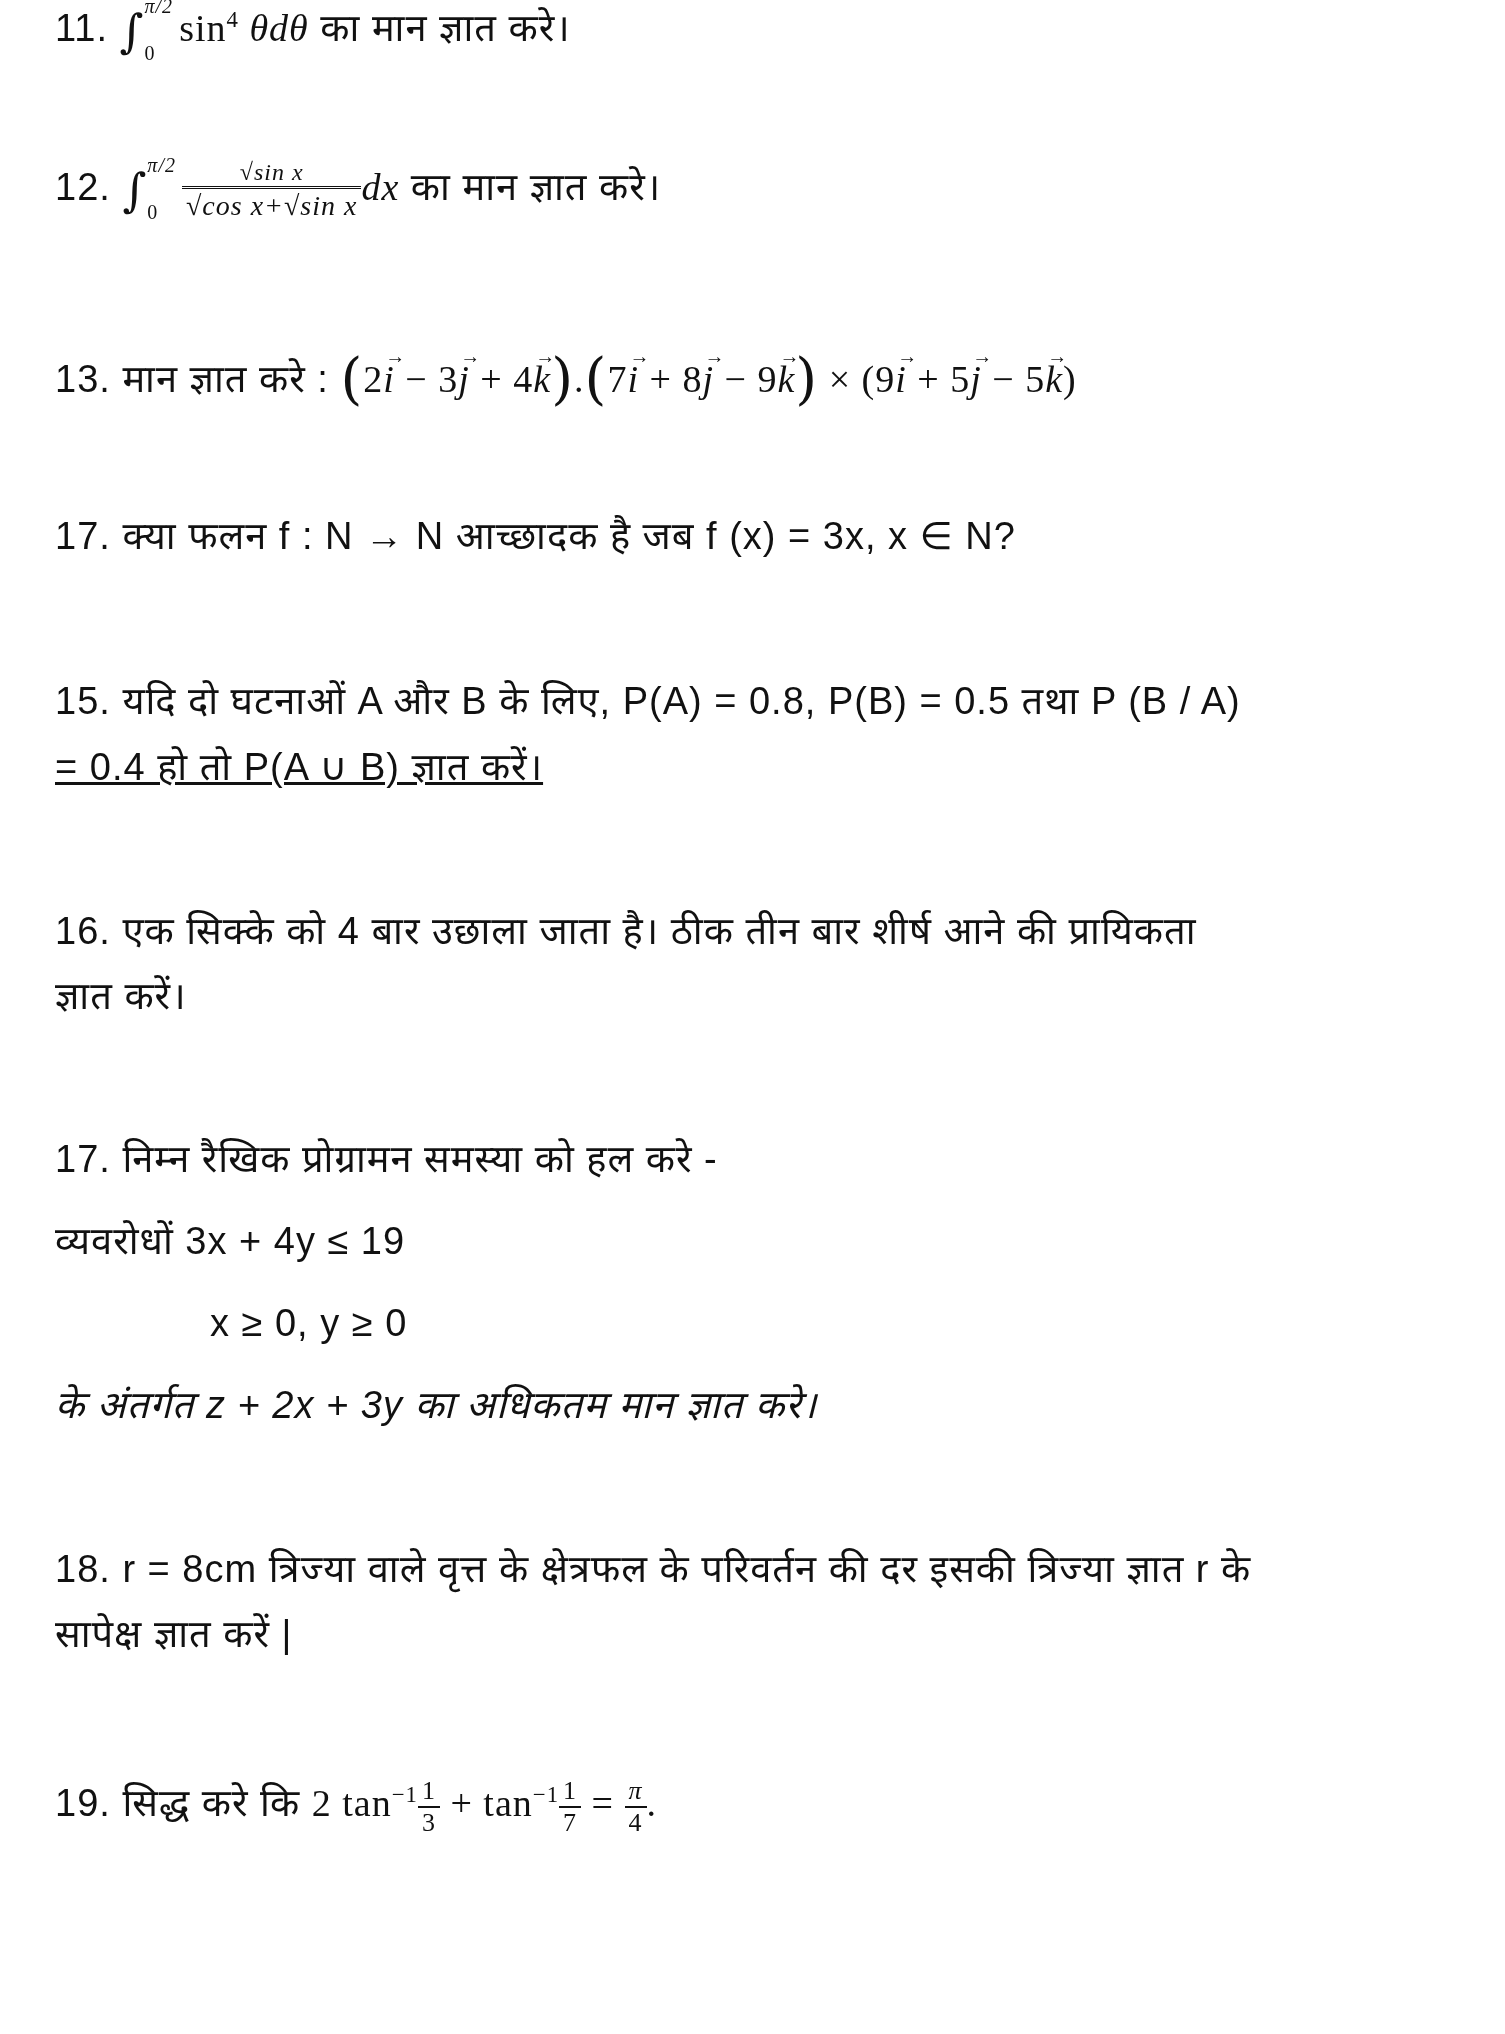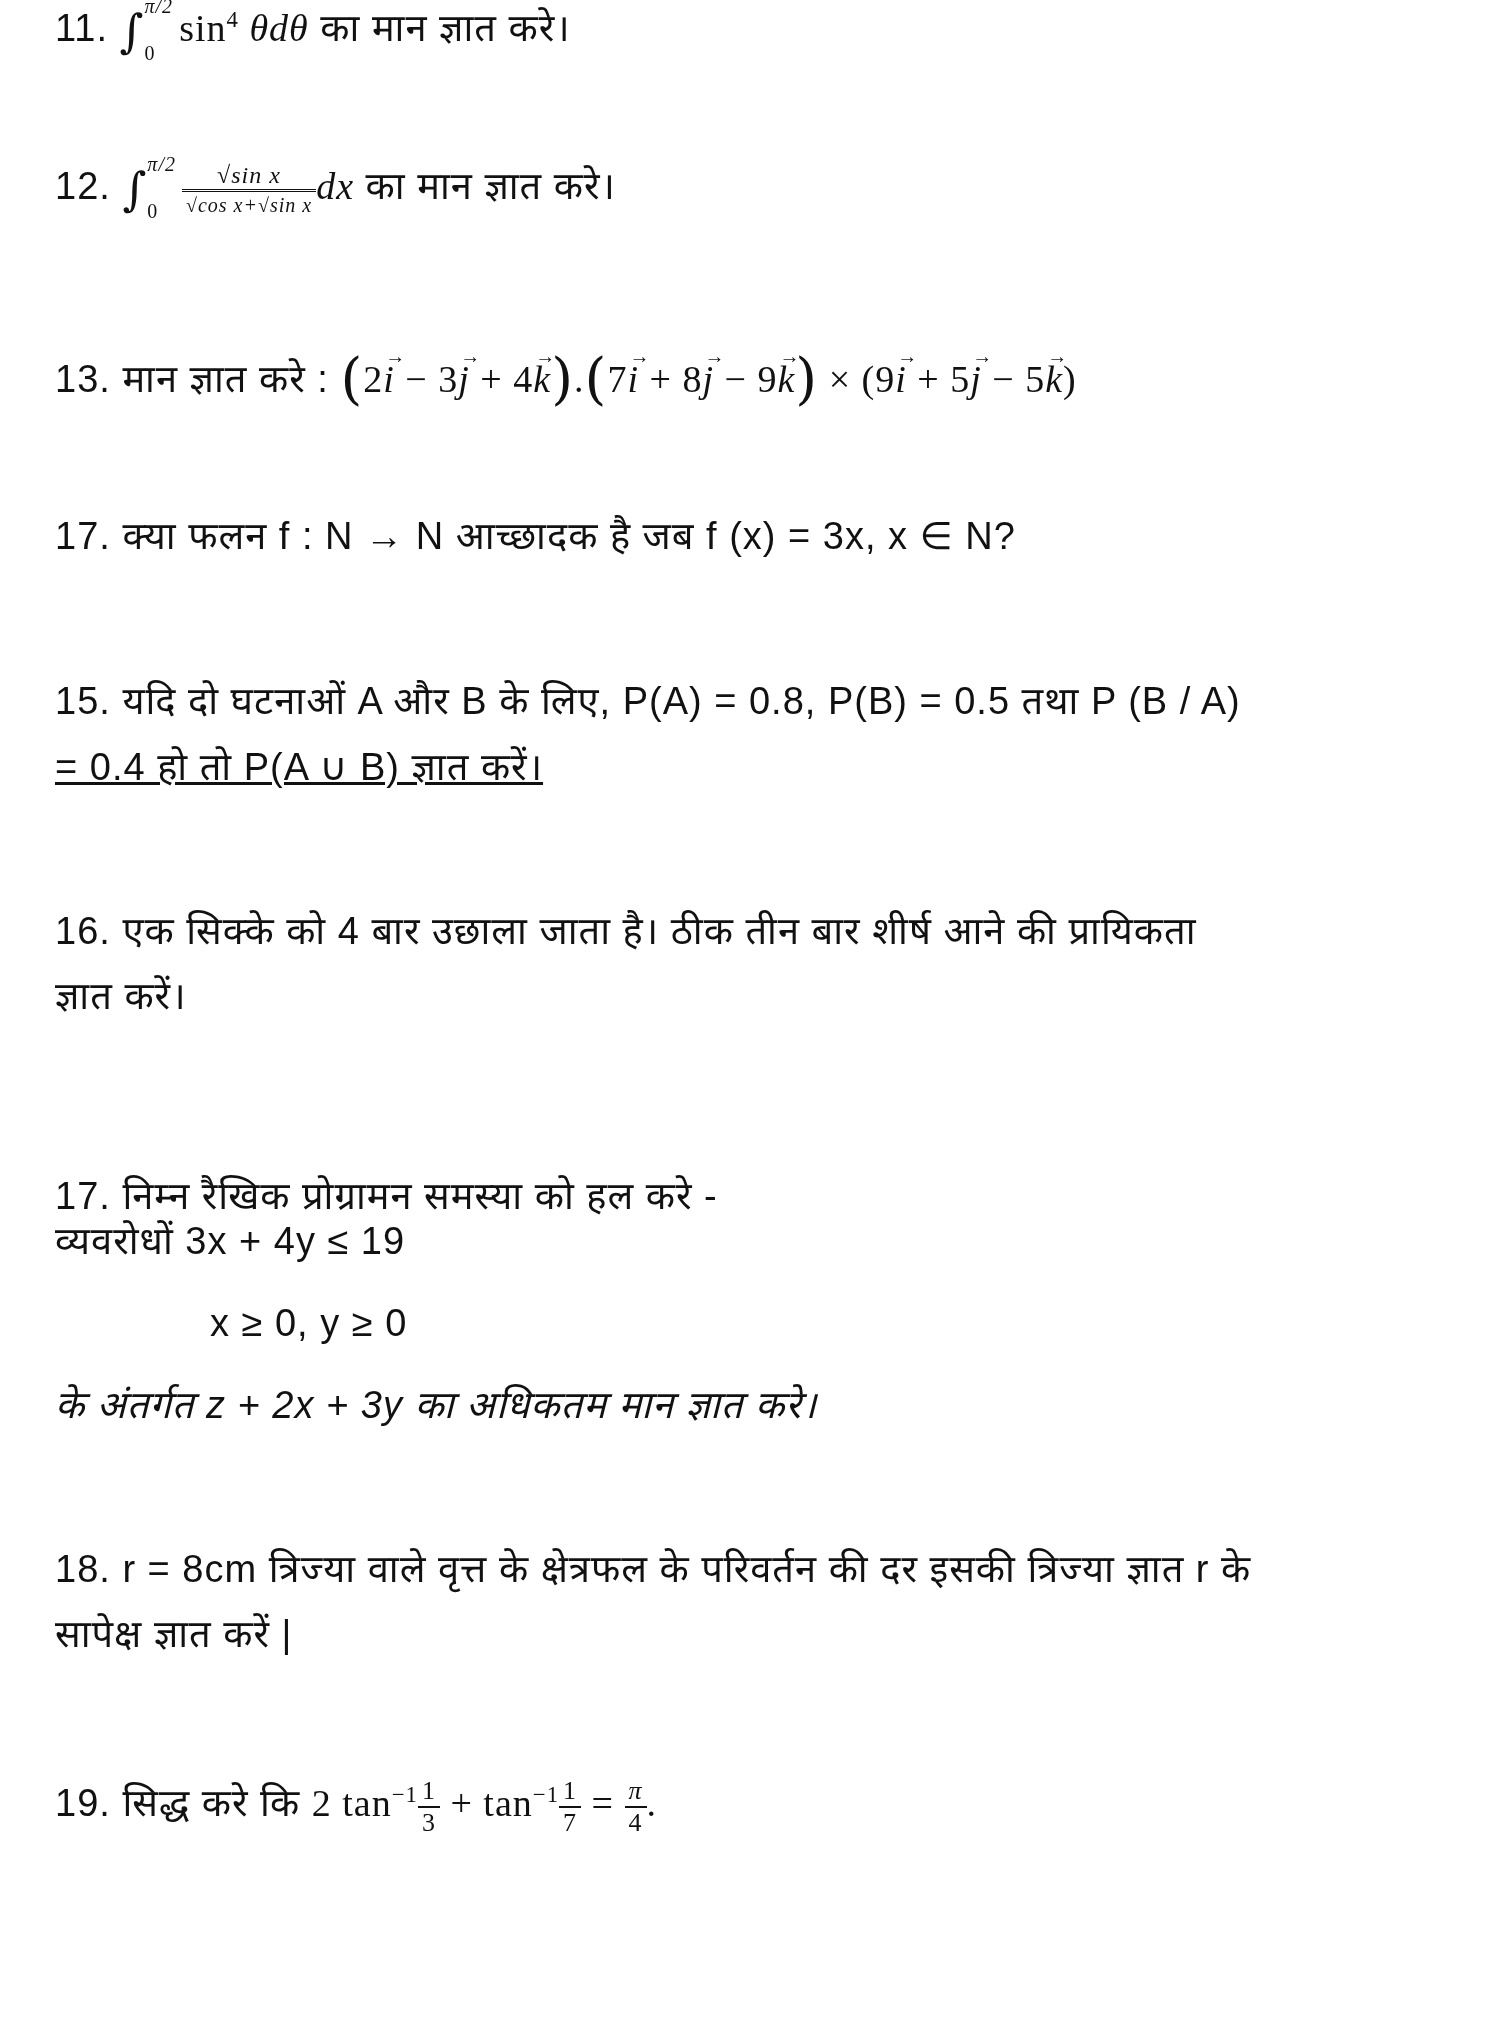--- a/index.html
+++ b/index.html
@@ -7,21 +7,21 @@
          font-family: "Liberation Sans", "DejaVu Sans", sans-serif; color: #111; }
   .line { position: absolute; left: 55px; font-size: 38px; line-height: 1; white-space: nowrap; letter-spacing: 1px; }
   .math { font-family: "Liberation Serif", "DejaVu Serif", serif; font-style: normal; }
   .it { font-style: italic; }
   .int { font-family: "DejaVu Serif", serif; font-size: 46px; position: relative; top: 6px; }
   .limits { display: inline-flex; flex-direction: column; vertical-align: middle; font-family: "Liberation Serif", serif; font-size: 20px; line-height: 1.05; margin-right: 6px; }
   .limits .up { position: relative; top: -14px; font-style: italic; }
   .limits .lo { position: relative; top: 12px; }
   .frac { display: inline-flex; flex-direction: column; align-items: center; vertical-align: middle; font-family: "Liberation Serif", serif; }
   .frac .num { font-size: 24px; padding: 0 4px 2px; }
-  .frac .den { font-size: 20px; padding: 3px 4px 0; border-top: 3px double #111; }
+  .frac .den { font-size: 28px; padding: 3px 4px 0; border-top: 3px double #111; }
   .frac.small .num, .frac.small .den { font-size: 26px; }
   .frac.small .den { border-top: 2px solid #111; padding-top: 2px; }
   .big-paren { font-family: "DejaVu Serif", serif; font-size: 56px; font-weight: 300; position: relative; top: 6px; }
   .vec { position: relative; display: inline-block; font-family: "Liberation Serif", serif; font-style: italic; }
   .vec::before { content: "\2192"; position: absolute; font-style: normal; font-size: 20px; top: -14px; left: 2px; }
   sup { font-size: 0.6em; }
   .indent { left: 210px; }
 </style>
 </head>
 <body>
@@ -65,21 +65,21 @@
   <span>यदि दो घटनाओं A और B के लिए, P(A) = 0.8, P(B) = 0.5 तथा P (B / A)</span>
 </div>
 <div class="line" style="top:748px;text-decoration:underline;">= 0.4 हो तो P(A ∪ B) ज्ञात करें।</div>
 
 <div class="line" style="top:912px;">
   <span>16.</span>
   <span>एक सिक्के को 4 बार उछाला जाता है। ठीक तीन बार शीर्ष आने की प्रायिकता</span>
 </div>
 <div class="line" style="top:977px;">ज्ञात करें।</div>
 
-<div class="line" style="top:1177px;">
+<div class="line" style="top:1140px;">
   <span>17.</span>
   <span>निम्न रैखिक प्रोग्रामन समस्या को हल करे -</span>
 </div>
 <div class="line" style="top:1222px;">व्यवरोधों 3x + 4y ≤ 19</div>
 <div class="line indent" style="top:1304px;">x ≥ 0, y ≥ 0</div>
 <div class="line" style="top:1386px;font-style:italic;">के अंतर्गत z + 2x + 3y का अधिकतम मान ज्ञात करे।</div>
 
 <div class="line" style="top:1550px;">
   <span>18.</span>
   <span>r = 8cm त्रिज्या वाले वृत्त के क्षेत्रफल के परिवर्तन की दर इसकी त्रिज्या ज्ञात r के</span>

